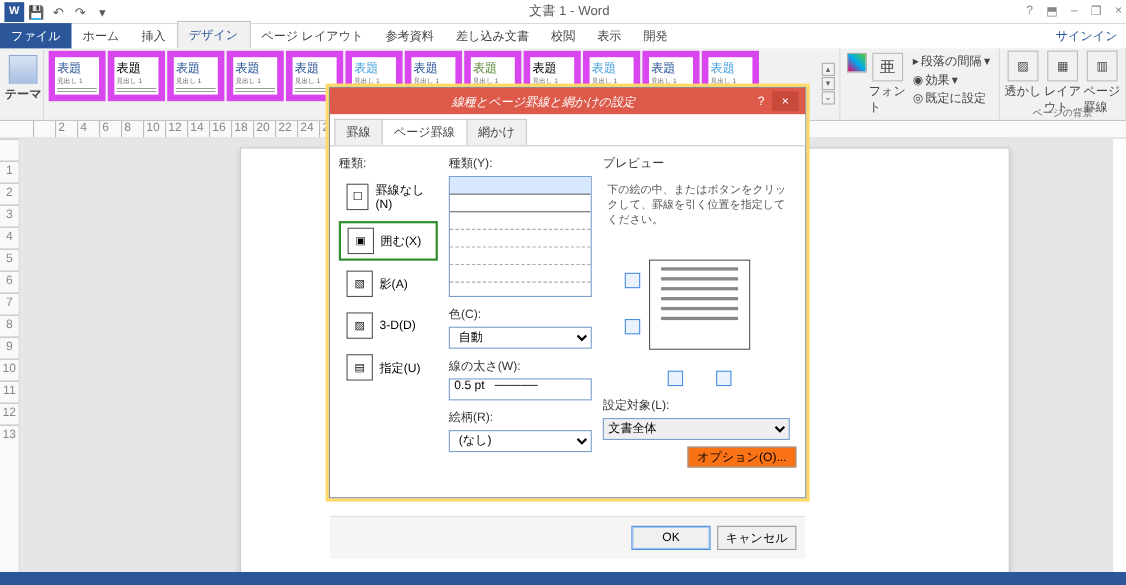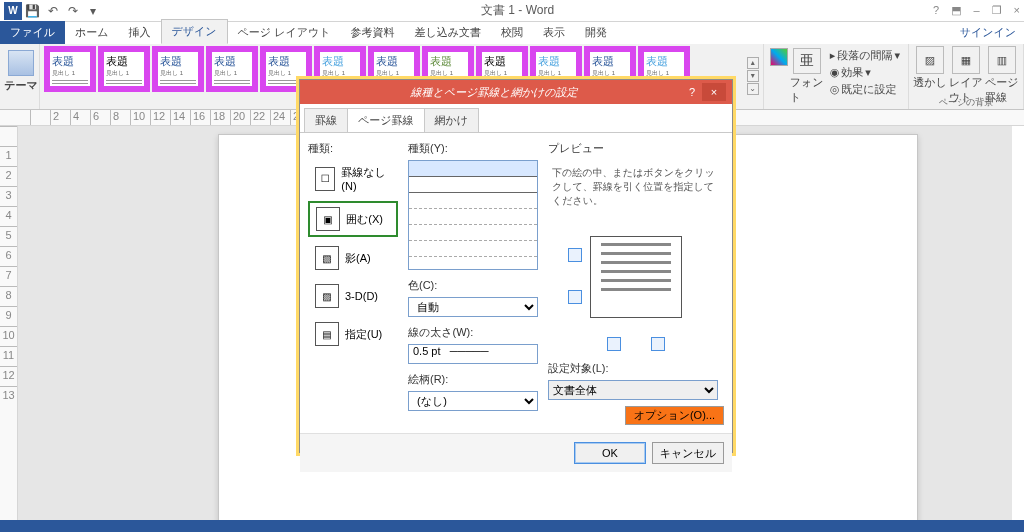--- a/index.html
+++ b/index.html
@@ -80,21 +80,21 @@
 .fld select, .fld .combo { width:130px; height:20px; border:1px solid #7a9fcd; background:#fff; padding:0 4px; font-size:11px; }
 .preview-col { flex:1; }
 .prev-hint { font-size:10px; color:#555; text-align:left; margin:6px 4px; line-height:1.4;}
 .prev-box { width:140px; height:110px; margin:8px auto; position:relative; }
 .prev-doc { position:absolute; left:24px; top:14px; width:92px; height:82px; border:1px solid #555; }
 .prev-doc .ln { margin:6px 10px 0; height:3px; background:#888; }
 .prev-handle { position:absolute; width:14px; height:14px; border:1px solid #4a8fe0; background:#eaf2fd; }
 .prev-row { display:flex; justify-content:center; gap:30px; margin-top:4px;}
 .apply-to { margin-top:10px; }
 .apply-to select { width:170px; height:20px; border:1px solid #7a9fcd; }
-.dlg-buttons { display:flex; justify-content:flex-end; gap:6px; padding:8px; border-top:1px solid #e0e0e0; background:#f5f5f5;}
+.dlg-buttons { display:flex; justify-content:flex-end; gap:6px; padding:8px; border-top:1px solid #e0e0e0; background:#f5f5f5;margin-top:36px;}
 .dlg-buttons button { min-width:72px; height:22px; border:1px solid #9a9a9a; background:#f0f0f0; }
 .dlg-buttons button.primary { border:1px solid #4a8fe0; box-shadow:0 0 0 1px #a8caf0 inset; }
 .opt-btn { align-self:flex-end; margin-top:6px; height:20px; border:1px solid #9a9a9a; background:#f97316; padding:0 8px; }
 
 .statusbar { position:absolute; left:0; right:0; bottom:0; height:12px; background:#2b579a; }
 </style>
 </head>
 <body>
 
 <div class="titlebar">

